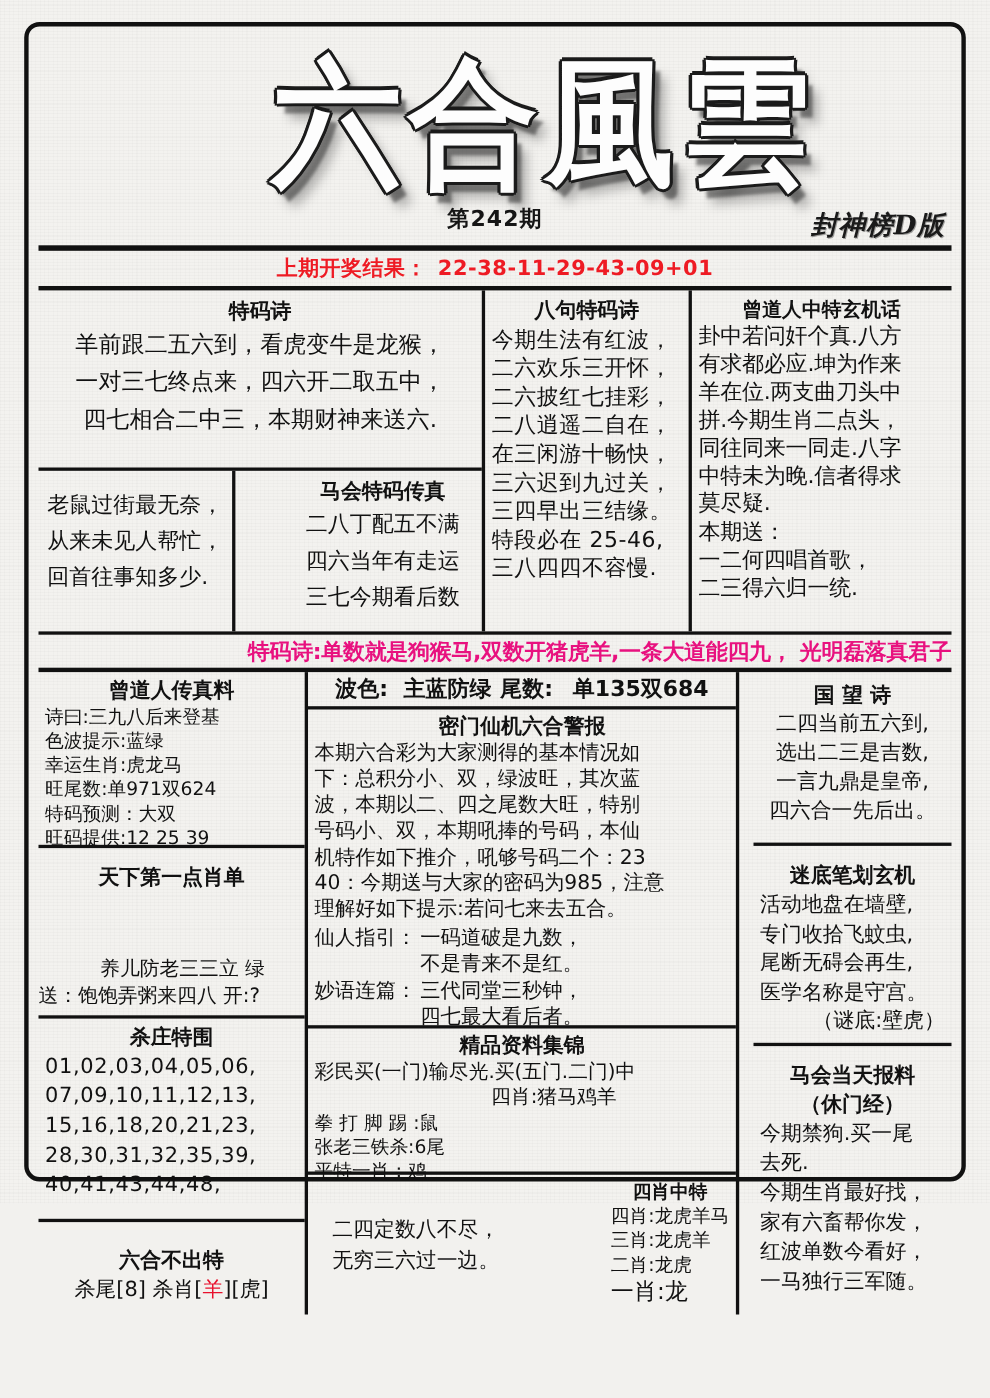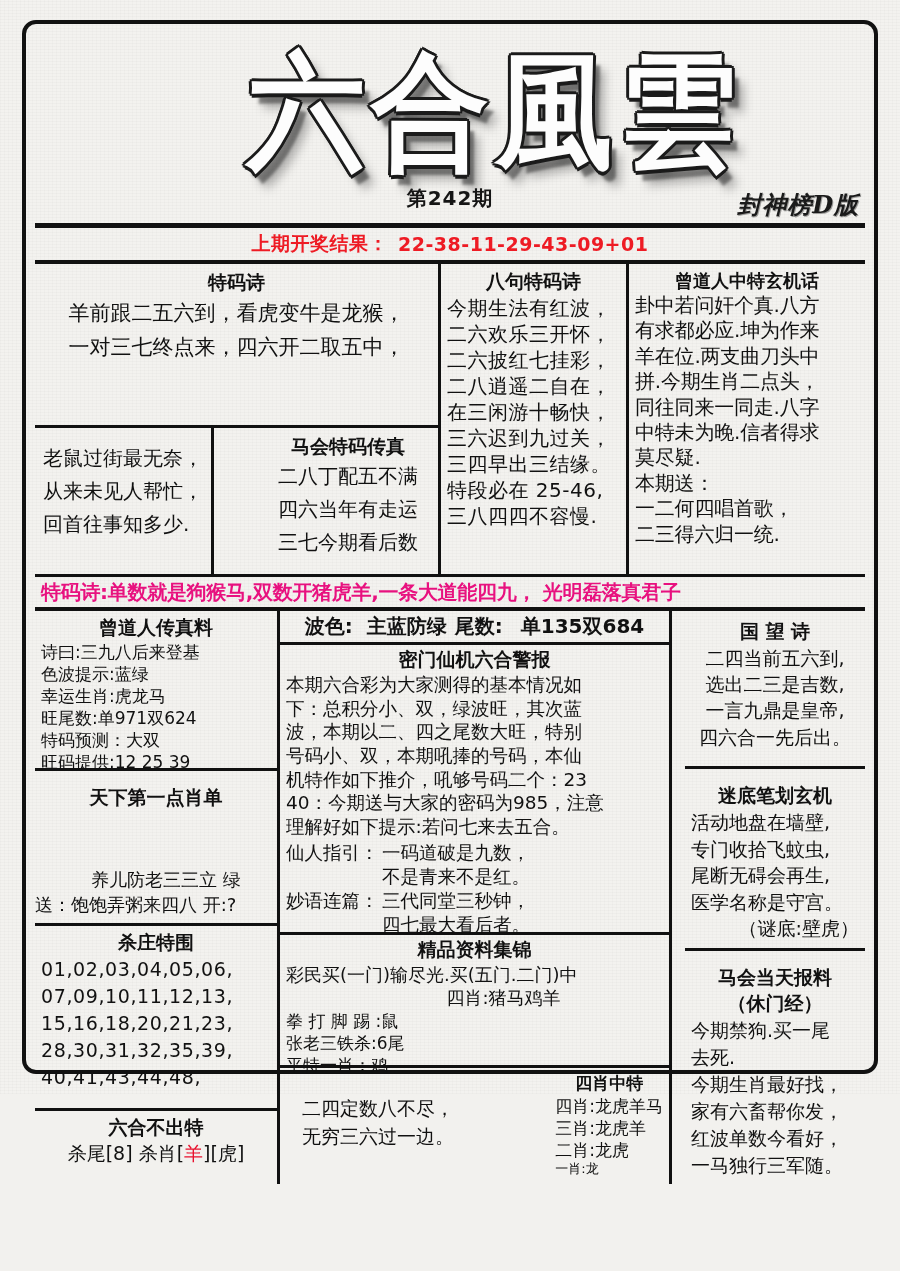--- a/index.html
+++ b/index.html
@@ -76,21 +76,21 @@
   .tg-l-bot-b{flex:1;padding:6px 24px 0;box-sizing:border-box;}
   .tg-mid{width:188px;border-right:3px solid #111;padding:5px 6px 0;box-sizing:border-box;}
   .tg-right{flex:1;padding:5px 6px 0;box-sizing:border-box;}
   .poem-line{font-size:21px;line-height:1.62;color:#111;white-space:nowrap;text-align:center;}
   .poem-line-l{font-size:20px;line-height:1.65;color:#111;white-space:nowrap;}
   .mid-line{font-size:20px;line-height:1.30;color:#111;white-space:nowrap;letter-spacing:.5px;}
   .right-line{font-size:20px;line-height:1.27;color:#111;white-space:nowrap;letter-spacing:-.2px;}
   
   .magenta{
     height:34px;display:flex;align-items:center;
-    border-bottom:4px solid #111;padding-left:6px;box-sizing:border-box;
+    border-bottom:4px solid #111;padding-left:6px;box-sizing:border-box;justify-content:flex-end;
   }
   .magenta span{color:#e8117f;font-weight:bold;font-size:20px;white-space:nowrap;letter-spacing:-.3px;}
   
   .main-grid{display:flex;flex:1;}
   .col-l{width:242px;border-right:3px solid #111;display:flex;flex-direction:column;}
   .col-m{width:389px;border-right:3px solid #111;display:flex;flex-direction:column;}
   .col-r{flex:1;display:flex;flex-direction:column;margin-left:13px;}
   .cell{border-bottom:3px solid #111;box-sizing:border-box;padding:4px 6px;}
   .cell:last-child{border-bottom:none;}
   .kv{font-size:17px;line-height:1.30;color:#111;white-space:nowrap;}
@@ -122,20 +122,21 @@
       <span class="res-nums">22-38-11-29-43-09+01</span>
     </div>
 
     <div class="top-grid">
 
       <div class="tg-left">
         <div class="tg-l-top">
           <div class="hd">特码诗</div>
           <div class="poem-line">羊前跟二五六到，看虎变牛是龙猴，</div>
           <div class="poem-line">一对三七终点来，四六开二取五中，</div>
+          <div class="poem-line">四七相合二中三，本期财神来送六.</div>
         </div>
         <div class="tg-l-bot">
           <div class="tg-l-bot-a">
             <div class="poem-line-l">老鼠过街最无奈，</div>
             <div class="poem-line-l">从来未见人帮忙，</div>
             <div class="poem-line-l">回首往事知多少.</div>
           </div>
           <div class="tg-l-bot-b">
             <div class="hd">马会特码传真</div>
             <div class="poem-line-l">二八丁配五不满</div>
@@ -198,21 +199,21 @@
 
         <div class="cell" style="height:185px">
           <div class="hd">杀庄特围</div>
           <div class="numline">01,02,03,04,05,06,</div>
           <div class="numline">07,09,10,11,12,13,</div>
           <div class="numline">15,16,18,20,21,23,</div>
           <div class="numline">28,30,31,32,35,39,</div>
           <div class="numline">40,41,43,44,48,</div>
         </div>
 
-        <div class="cell" style="flex:1;display:flex;flex-direction:column;justify-content:flex-start;padding-bottom:10px">
+        <div class="cell" style="flex:1;display:flex;flex-direction:column;justify-content:flex-end;padding-bottom:10px">
           <div class="hd">六合不出特</div>
           <div class="ln" style="text-align:center;font-size:19px">
             <span>杀尾[8]  杀肖[</span><span class="red">羊</span><span>][虎]</span>
           </div>
         </div>
       </div>
 
       <div class="col-m">
         <div class="wave-row">
           <span>波色:</span>
@@ -261,21 +262,21 @@
         <div class="cell" style="flex:1;display:flex;align-items:flex-end;justify-content:space-between;padding-bottom:6px">
           <div style="padding-bottom:28px;padding-left:16px">
             <div class="ln" style="font-size:19px;line-height:1.45">二四定数八不尽，</div>
             <div class="ln" style="font-size:19px;line-height:1.45">无穷三六过一边。</div>
           </div>
           <div style="text-align:left">
             <div class="hd" style="font-size:17px;text-align:center">四肖中特</div>
             <div class="ln" style="font-size:17px;line-height:1.30">四肖:龙虎羊马</div>
             <div class="ln" style="font-size:17px;line-height:1.30">三肖:龙虎羊</div>
             <div class="ln" style="font-size:17px;line-height:1.30">二肖:龙虎</div>
-            <div class="ln" style="font-size:13px;line-height:1.30">一肖:龙</div>
+            <div class="ln" style="font-size:21px;line-height:1.30">一肖:龙</div>
           </div>
         </div>
       </div>
 
       <div class="col-r">
         <div class="cell" style="height:158px;padding-top:8px">
           <div class="hd">国 望 诗</div>
           <div class="ln" style="font-size:19px;line-height:1.38;text-align:center">二四当前五六到,</div>
           <div class="ln" style="font-size:19px;line-height:1.38;text-align:center">选出二三是吉数,</div>
           <div class="ln" style="font-size:19px;line-height:1.38;text-align:center">一言九鼎是皇帝,</div>

